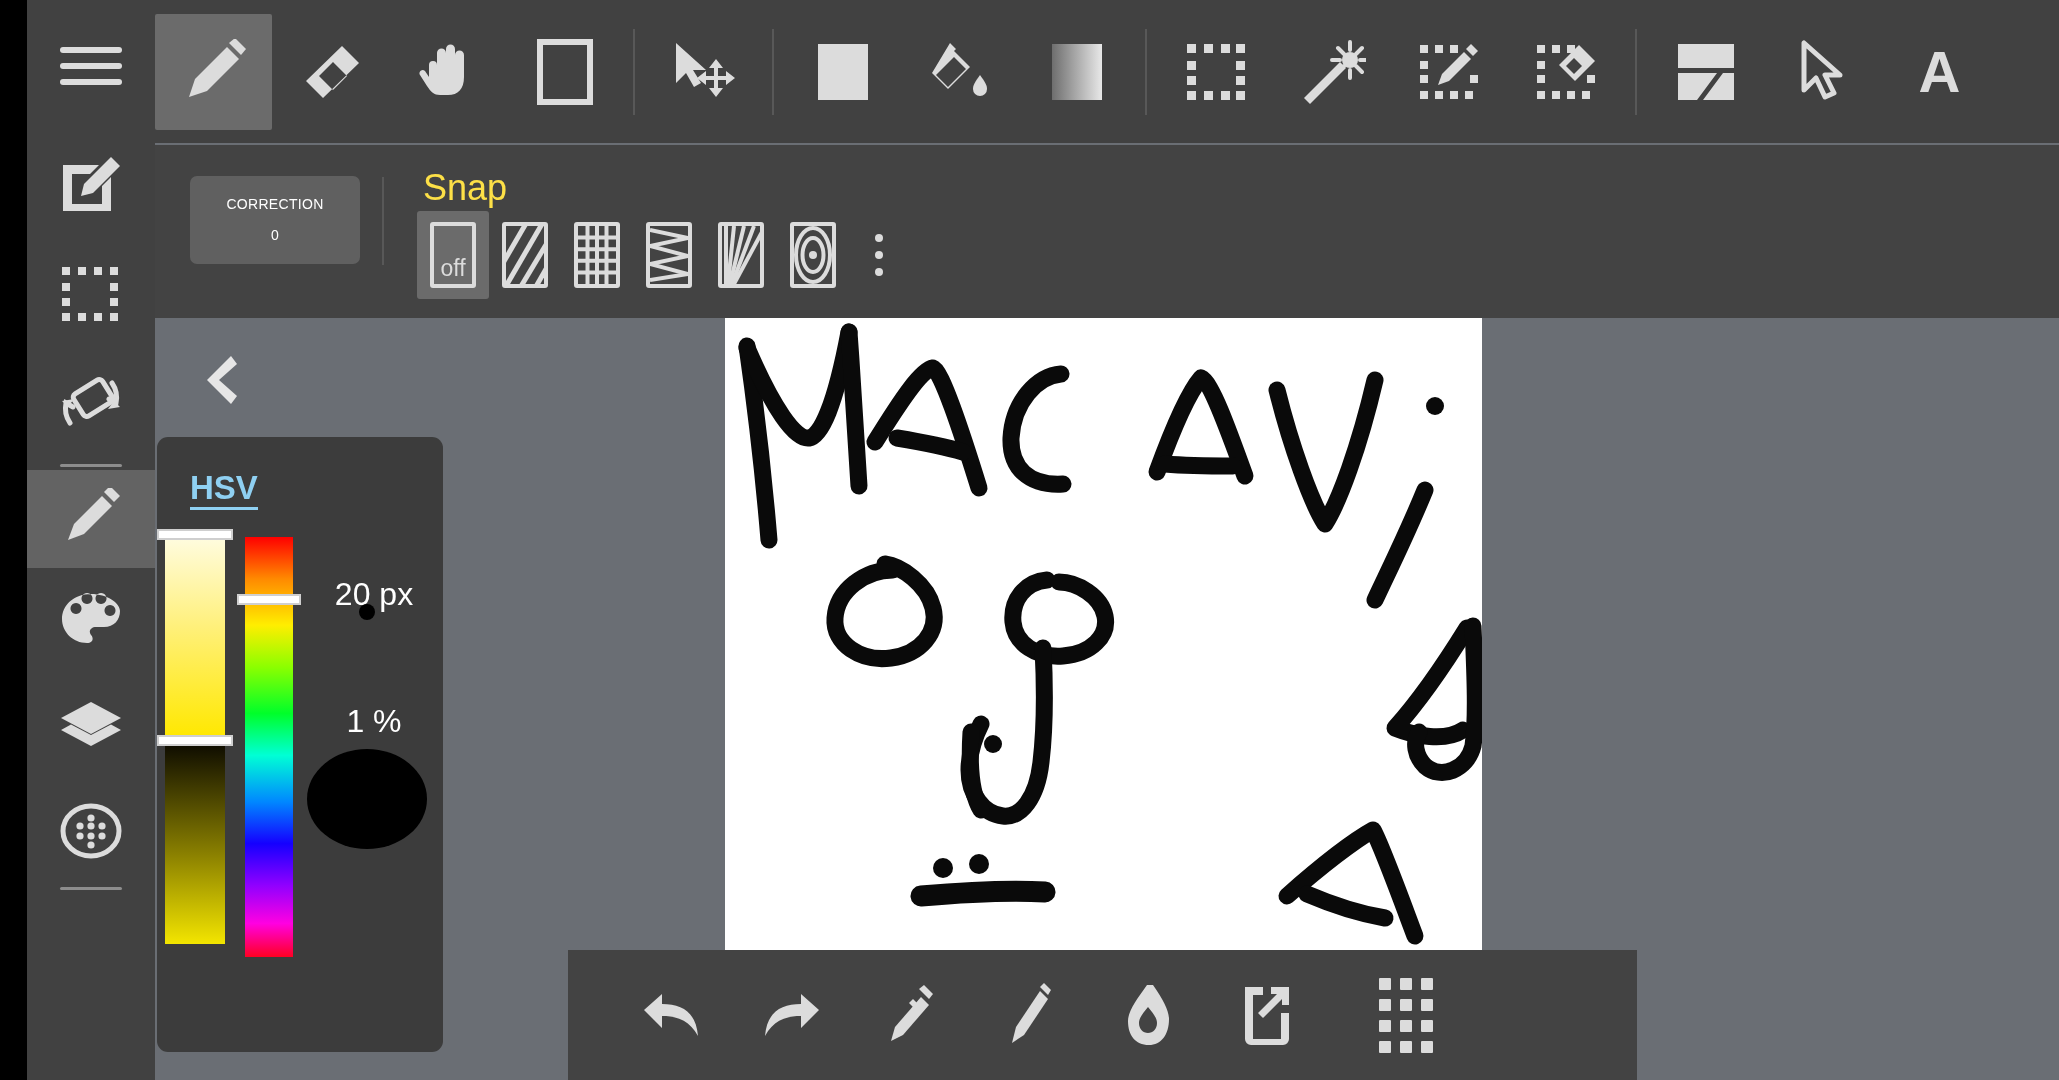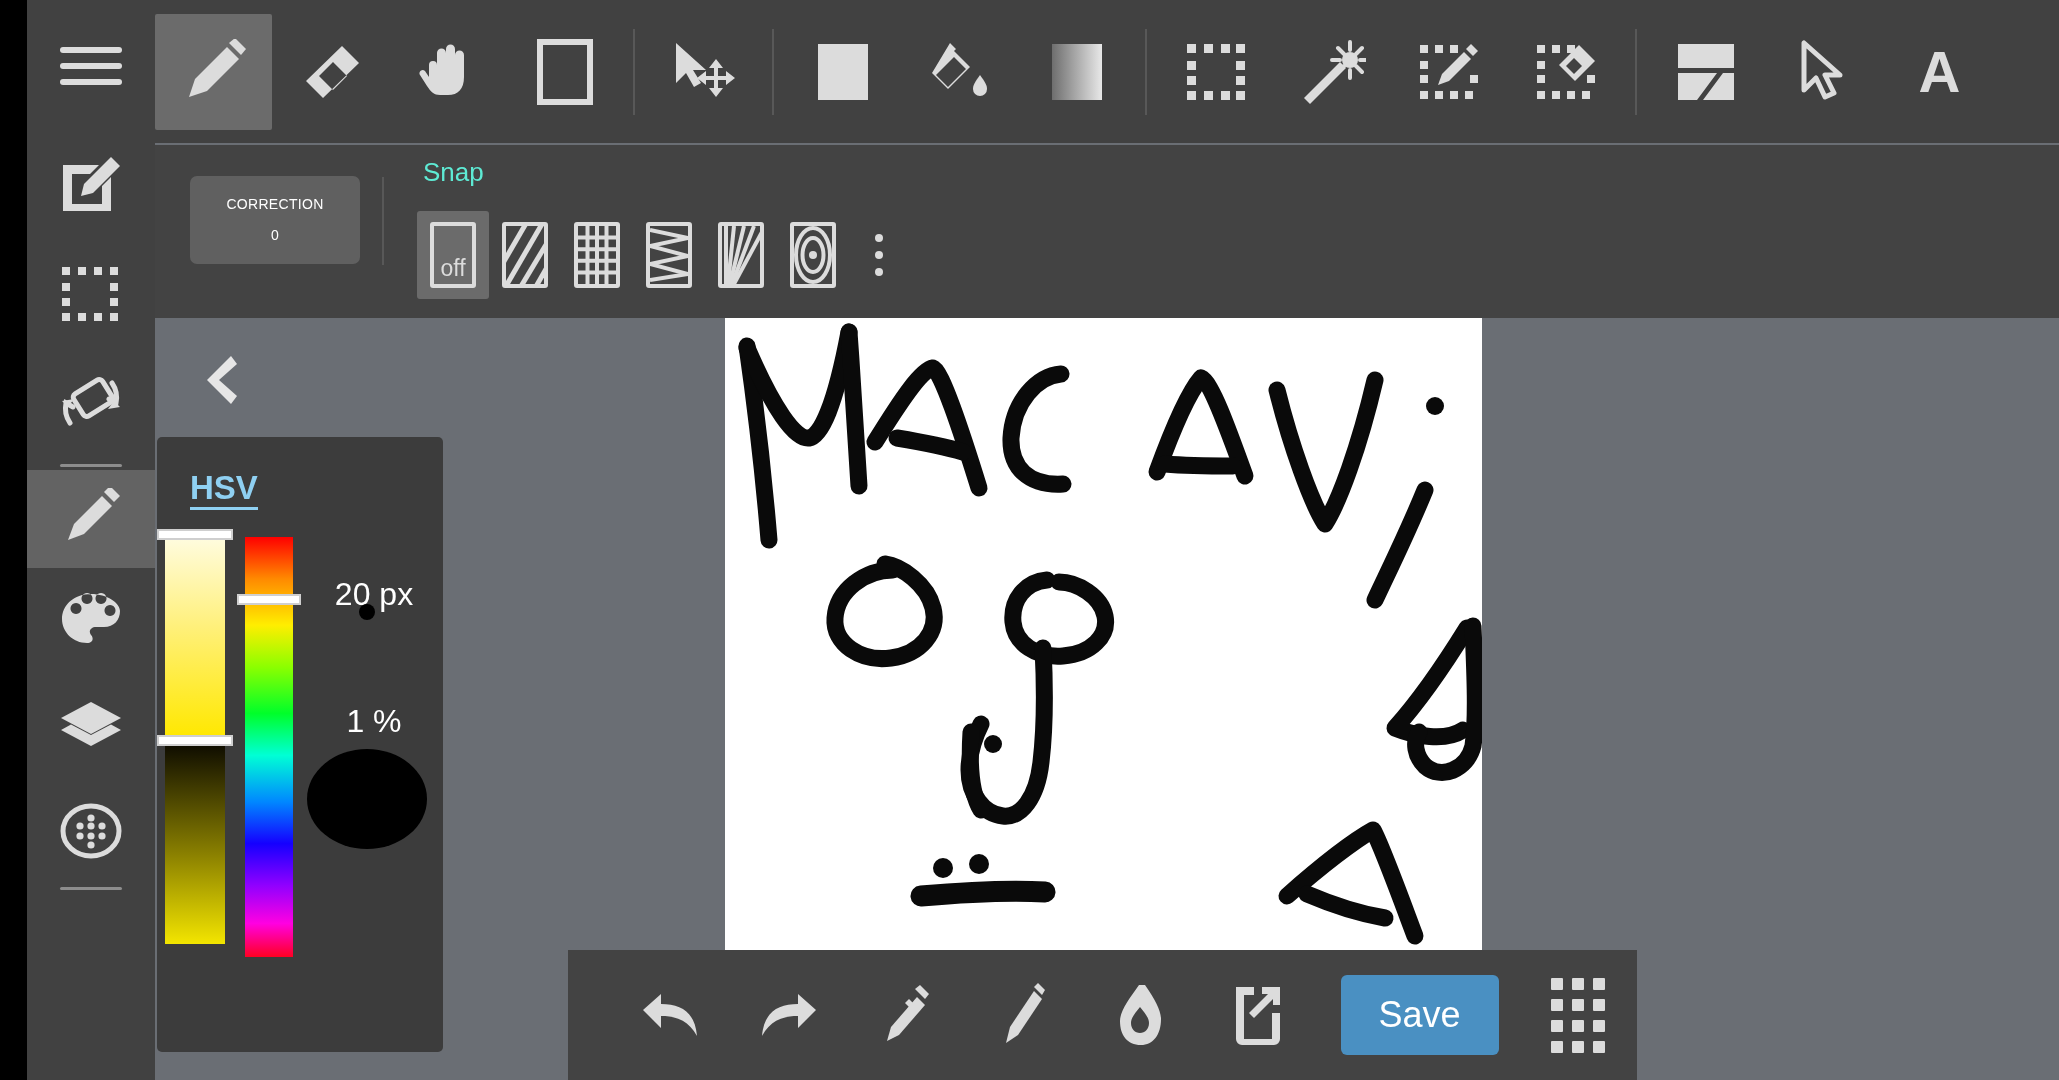--- a/index.html
+++ b/index.html
@@ -46,21 +46,21 @@
     position:absolute; left:155px; top:145px; width:1904px; height:173px;
     background:#434343;
   }
   #correction {
     position:absolute; left:35px; top:31px; width:170px; height:88px;
     background:#606060; border-radius:7px;
     display:flex; flex-direction:column; align-items:center; justify-content:center;
     color:#fff; font-size:14px; line-height:31px; letter-spacing:.3px;
   }
   #opt-div { position:absolute; left:227px; top:32px; width:2px; height:88px; background:#585858; }
-  #snap-label { position:absolute; left:268px; top:12px; color:#5eead4; font-size:26px; }
+  #snap-label { position:absolute; left:268px; top:22px; color:#fde047; font-size:36px; }
   #snap-row { position:absolute; left:262px; top:66px; height:88px; display:flex; align-items:center; }
   .snapbtn { width:72px; height:88px; display:flex; align-items:center; justify-content:center; }
   .snapbtn.active { background:#6b6b6b; border-radius:3px;}
   .snapbox {
     width:46px; height:66px; border:4px solid #dcdcdc; border-radius:3px;
     position:relative; overflow:hidden; display:flex; align-items:flex-end; justify-content:center;
   }
   .snapbox span { font-size:23px; color:#dcdcdc; line-height:1; padding-bottom:4px; }
   .kebab { width:60px; height:88px; display:flex; flex-direction:column; align-items:center; justify-content:center; gap:9px;}
   .kebab i { width:8px; height:8px; border-radius:50%; background:#dcdcdc; display:block;}
@@ -72,21 +72,21 @@
   
   #canvas {
     position:absolute; left:725px; top:318px; width:757px; height:632px;
     background:#ffffff;
   }
   #canvas svg { display:block; width:757px; height:632px; }
 
   
   #hsv {
     position:absolute; left:157px; top:437px; width:286px; height:615px;
-    background:#3c3c3c; border-radius:5px;
+    background:#3c3c3c; border-radius:11px;
   }
   #hsv-title {
     position:absolute; left:33px; top:33px;
     color:#8fd0f2; font-size:33px; font-weight:bold;
     border-bottom:3px solid #8fd0f2; padding-bottom:1px; line-height:36px;
   }
   .slider-col { position:absolute; }
   .sv-top { left:8px; top:100px; width:60px; height:200px;
     background:linear-gradient(to bottom,#fffce0 0%,#fff07a 45%,#ffe800 100%); }
   .sv-bot { left:8px; top:307px; width:60px; height:200px;
@@ -653,23 +653,20 @@
 
       <div class="bbtn">
         <span class="icon">
           <svg width="52" height="64" viewBox="0 0 52 64">
             <path d="M4 4 h18 v8 H12 v44 h28 V30 h8 v26 a6 6 0 0 1 -6 6 H10 a6 6 0 0 1 -6 -6 Z"></path>
             <path d="M30 4 h18 v18 h-7 V16 L22 35 l-5 -5 L36 11 h-6 Z"></path>
           </svg>
         </span>
       </div>
 
-      <div id="save-btn">
-        <span>Save</span>
-      </div>
 
       <div id="grid-btn">
         <span class="dotgrid">
           <i></i>
             <i></i>
             <i></i>
             <i></i>
             <i></i>
             <i></i>
             <i></i>

